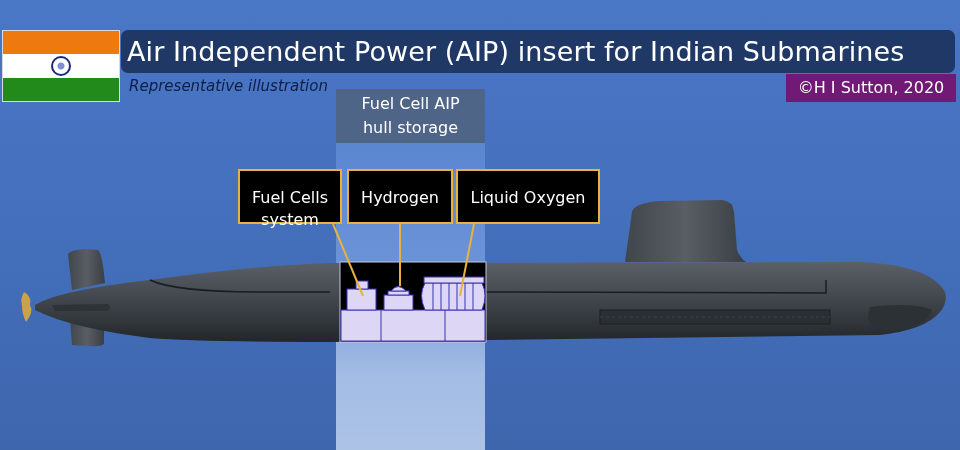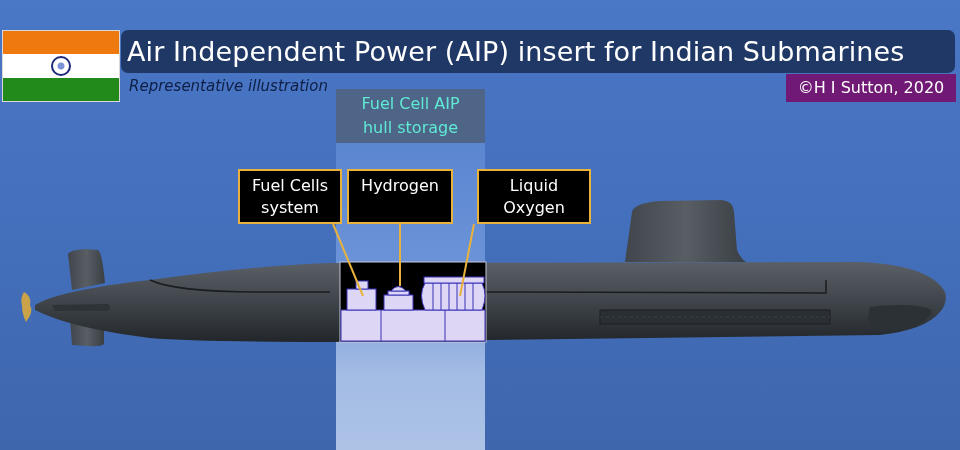--- a/index.html
+++ b/index.html
@@ -12,25 +12,25 @@
   .flag { left: 2px; top: 30px; width: 118px; height: 72px; border: 1px solid #d9d9d9; box-sizing: border-box; }
   .flag .band { position: absolute; left: 0; width: 100%; height: 33.34%; }
   .flag .orange { top: 0; background: #ee7a0f; }
   .flag .white { top: 33.33%; background: #ffffff; }
   .flag .green { top: 66.66%; background: #218a1a; }
   .flag .chakra { position: absolute; left: 50%; top: 50%; width: 20px; height: 20px; margin: -10px 0 0 -10px; border-radius: 50%; border: 2px solid #1d2a7c; box-sizing: border-box; background: radial-gradient(circle, #7b92d6 0 3px, #ffffff 4px); }
   .title-bar { left: 121px; top: 30px; width: 834px; height: 43px; background: #1f3866; color: #ffffff; font-size: 27px; line-height: 43px; padding-left: 6px; box-sizing: border-box; white-space: nowrap; letter-spacing: 0.1px; border-radius: 7px; }
   .subtitle { left: 129px; top: 77px; font-size: 15px; font-style: italic; color: #0e1f45; }
   .credit { left: 786px; top: 74px; width: 170px; height: 28px; background: #701a75; color: #ffffff; font-size: 16px; line-height: 28px; text-align: center; }
   .beam { left: 336px; top: 143px; width: 149px; height: 307px; background: linear-gradient(180deg, #5b86d0 0%, #6b93d8 40%, #a3bce4 75%, #adc3e6 100%); }
-  .insert-label { left: 336px; top: 89px; width: 149px; height: 54px; background: #4f6587; color: #5eead4; font-size: 16px; line-height: 24px; text-align: center; padding-top: 3px; box-sizing: border-box; }
-  .callout { top: 169px; height: 55px; background: #000; border: 2px solid #e8b23c; box-sizing: border-box; color: #fff; font-size: 16px; line-height: 22px; text-align: center; padding-top: 4px; }
+  .insert-label { left: 336px; top: 89px; width: 149px; height: 54px; background: #4f6587; color: #ffffff; font-size: 16px; line-height: 24px; text-align: center; padding-top: 3px; box-sizing: border-box; }
+  .callout { top: 169px; height: 55px; background: #000; border: 2px solid #e8b23c; box-sizing: border-box; color: #fff; font-size: 16px; line-height: 22px; text-align: center; padding-top: 16px; }
   .c1 { left: 238px; width: 104px; }
   .c2 { left: 347px; width: 106px; }
-  .c3 { left: 456px; width: 114px; margin-left: 21px; }
+  .c3 { left: 456px; width: 144px; }
   svg.sub { position: absolute; left: 0; top: 0; }
 </style>
 </head>
 <body>
 
 <div class="abs flag">
   <div class="band orange"></div>
   <div class="band white">
       <div class="chakra"></div>
     </div>

